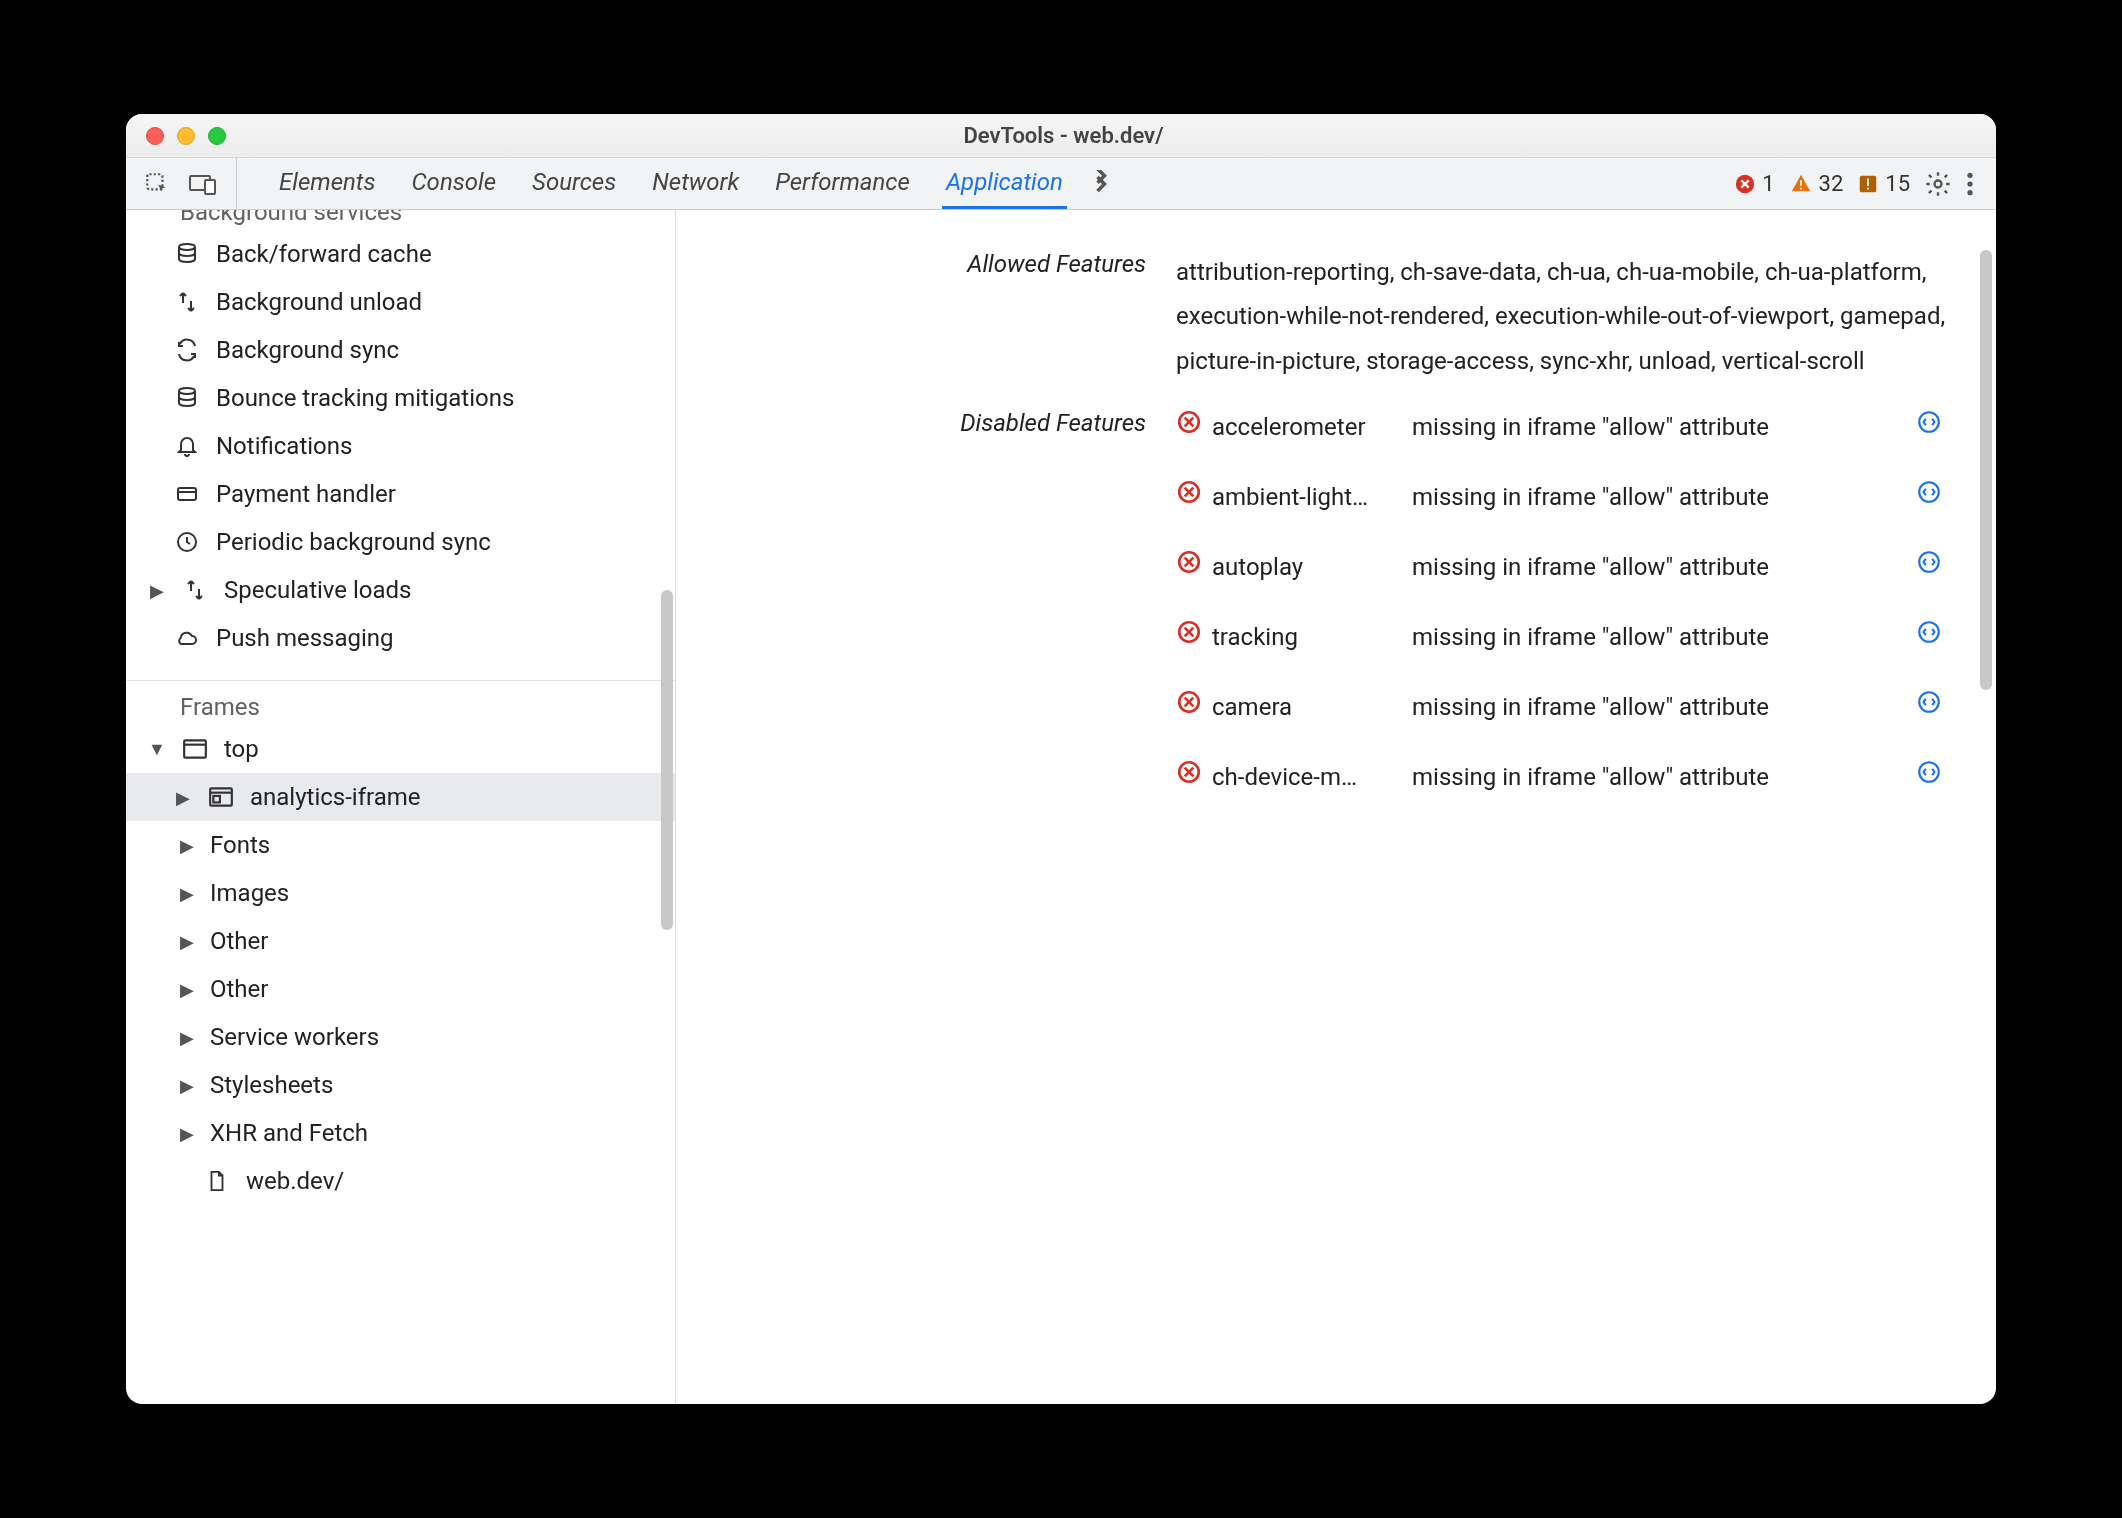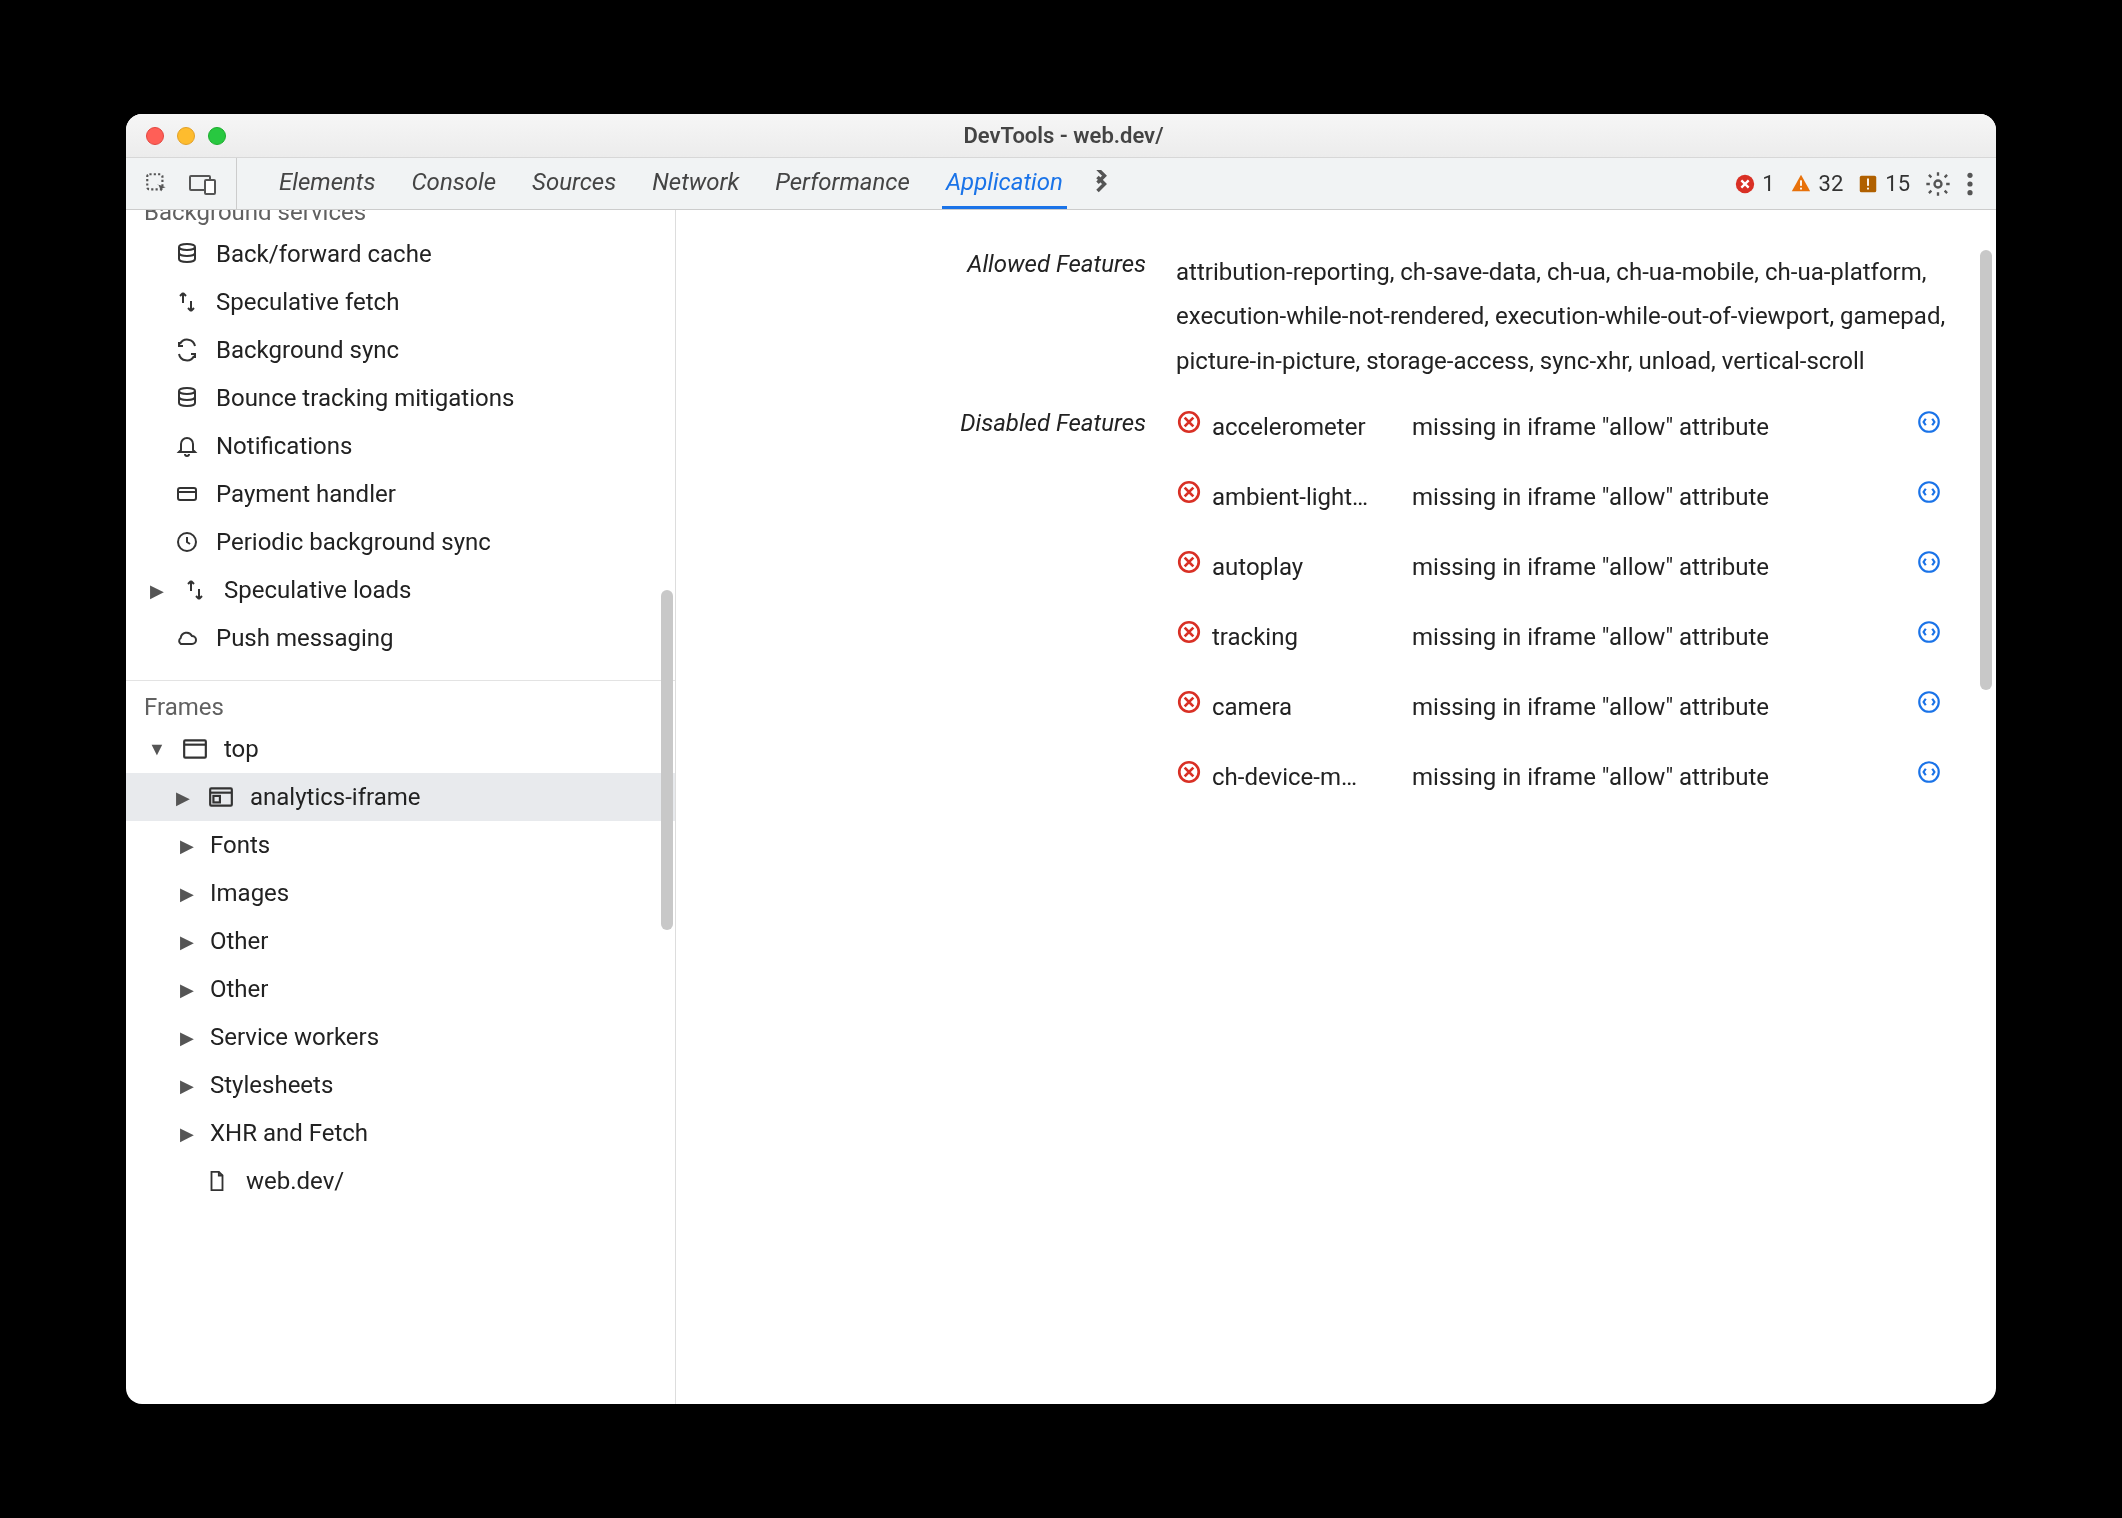--- a/index.html
+++ b/index.html
@@ -110,20 +110,21 @@
     overflow: hidden;
     position: relative;
     font-size: 24px;
     color: #222;
   }
   .sidebar-scroll { height: 100%; overflow: hidden; }
   .section-title {
     color: #616161;
     font-size: 24px;
     padding: 0 18px 4px 18px;
+    margin-left: 36px;
   }
   .section-title.cut { margin-top: -12px; }
   .tree-item {
     display: flex;
     align-items: center;
     height: 48px;
     padding-left: 46px;
     gap: 14px;
     cursor: pointer;
   }
@@ -290,21 +291,21 @@
             </span>
           <span>Back/forward cache</span>
         </div>
         <div class="tree-item">
           <span class="icon">
               <svg width="24" height="24" viewBox="0 0 24 24" fill="none" stroke="#333" stroke-width="2">
                 <path d="M8 3v10M8 3l-3 3M8 3l3 3"></path>
                 <path d="M16 21V11M16 21l-3-3M16 21l3-3"></path>
               </svg>
             </span>
-          <span>Speculative fetch</span>
+          <span>Background unload</span>
         </div>
         <div class="tree-item">
           <span class="icon">
               <svg width="24" height="24" viewBox="0 0 24 24" fill="none" stroke="#333" stroke-width="2">
                 <path d="M20 8A8 8 0 0 0 5 6"></path>
                 <path d="M4 16a8 8 0 0 0 15 2"></path>
                 <path d="M4 4v4h4M20 20v-4h-4"></path>
               </svg>
             </span>
           <span>Background sync</span>

